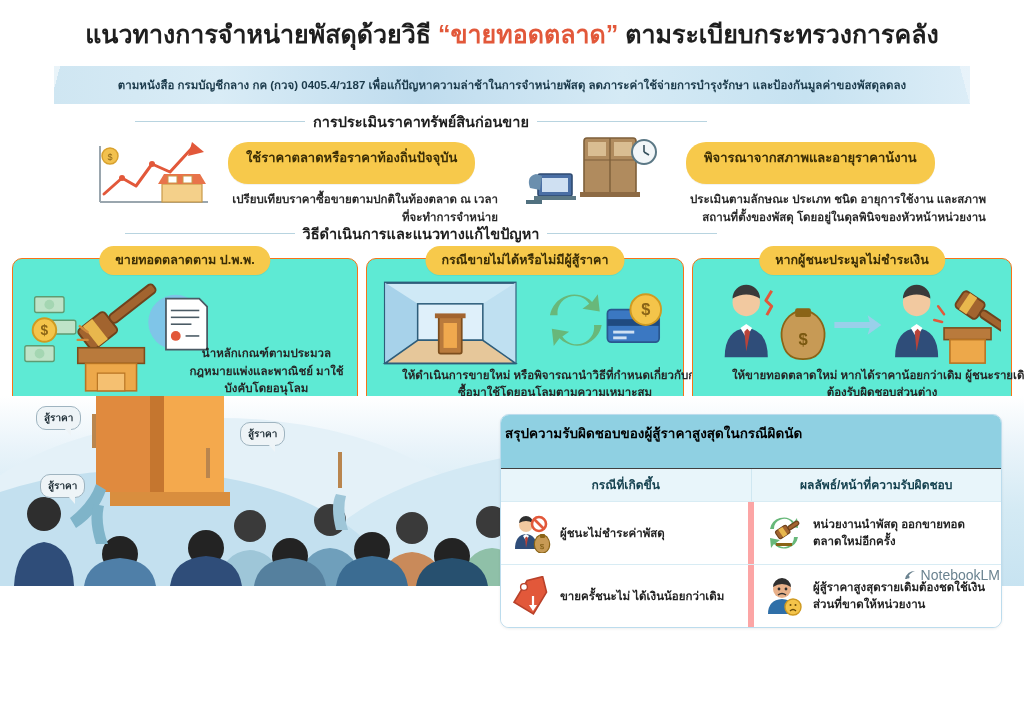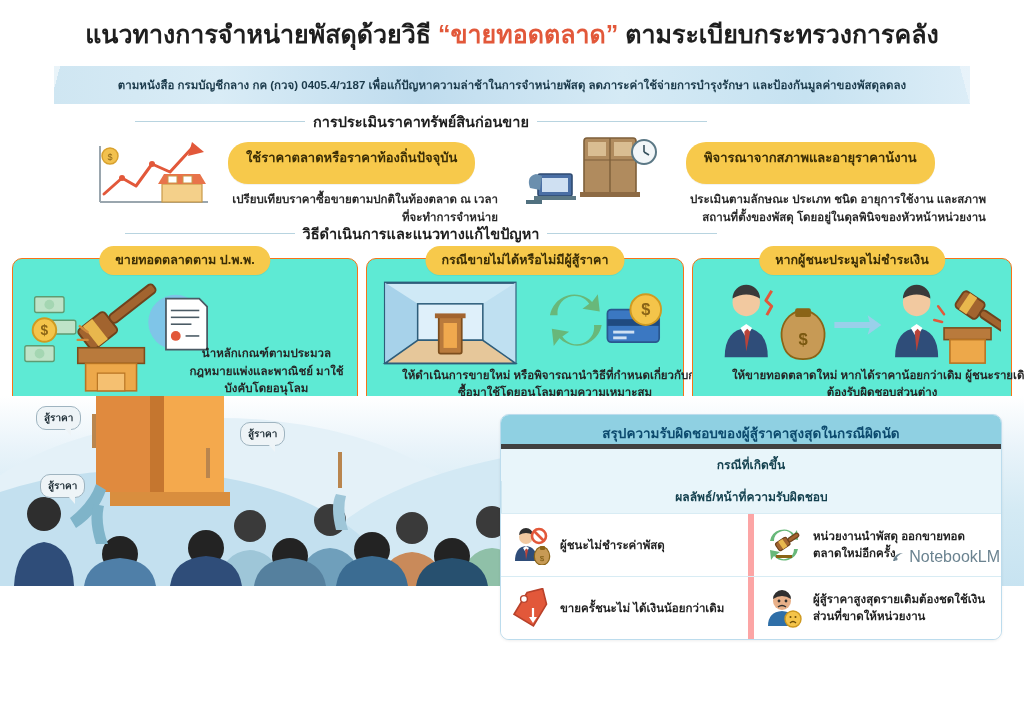--- a/index.html
+++ b/index.html
@@ -101,44 +101,44 @@
   }
   
   .table-wrap{
     position:absolute;left:500px;top:414px;width:500px;
     border-radius:9px;overflow:hidden;
     border:1px solid #bcdced;
     background:#ffffff;
     box-shadow:0 1px 3px rgba(0,0,0,.07);
   }
   .tbl-title{
-    background:#8fd0e2;color:#0c4a6e;font-weight:bold;
-    font-size:13.5px;text-align:center;padding:7px 4px 0;
+    background:#8fd0e2;color:#000000;font-weight:bold;
+    font-size:13.5px;text-align:left;padding:7px 4px 24px;
   }
   .tbl-head{
-    display:flex;background:#e8f5fa;border-top:5px solid #404040;flex-direction:column;
+    display:flex;background:#e8f5fa;border-top:1px solid #404040;
   }
   .tbl-head>div{
     flex:1;text-align:center;font-size:12px;font-weight:bold;color:#14414f;
     padding:6px 4px 7px;
   }
   .tbl-head>div+div{border-left:1px solid #cfe7f1;}
   .tbl-row{display:flex;border-top:1px solid #d8ecf4;background:#fff;}
   .tbl-cell{
     flex:1;display:flex;align-items:center;gap:9px;
     padding:8px 10px;min-height:46px;
   }
   .tbl-cell+.tbl-cell{border-left:6px solid #fca5a5;}
   .tbl-cell .txt{font-size:11.5px;font-weight:bold;color:#222;line-height:1.45;}
   .tbl-ico{width:40px;height:40px;flex:0 0 40px;}
   
   .watermark{
-    position:absolute;right:24px;top:548px;
+    position:absolute;right:24px;top:567px;
     display:flex;align-items:center;gap:5px;
-    color:#6b8390;font-size:16px;
+    color:#6b8390;font-size:14px;
   }
   
   .sign{
     position:absolute;
     background:#eef4f7;border:1px solid #9fb4c0;border-radius:10px;
     font-size:10px;font-weight:bold;color:#23323a;
     padding:3px 7px 4px;white-space:nowrap;
     z-index:5;
   }
   .sign:after{

